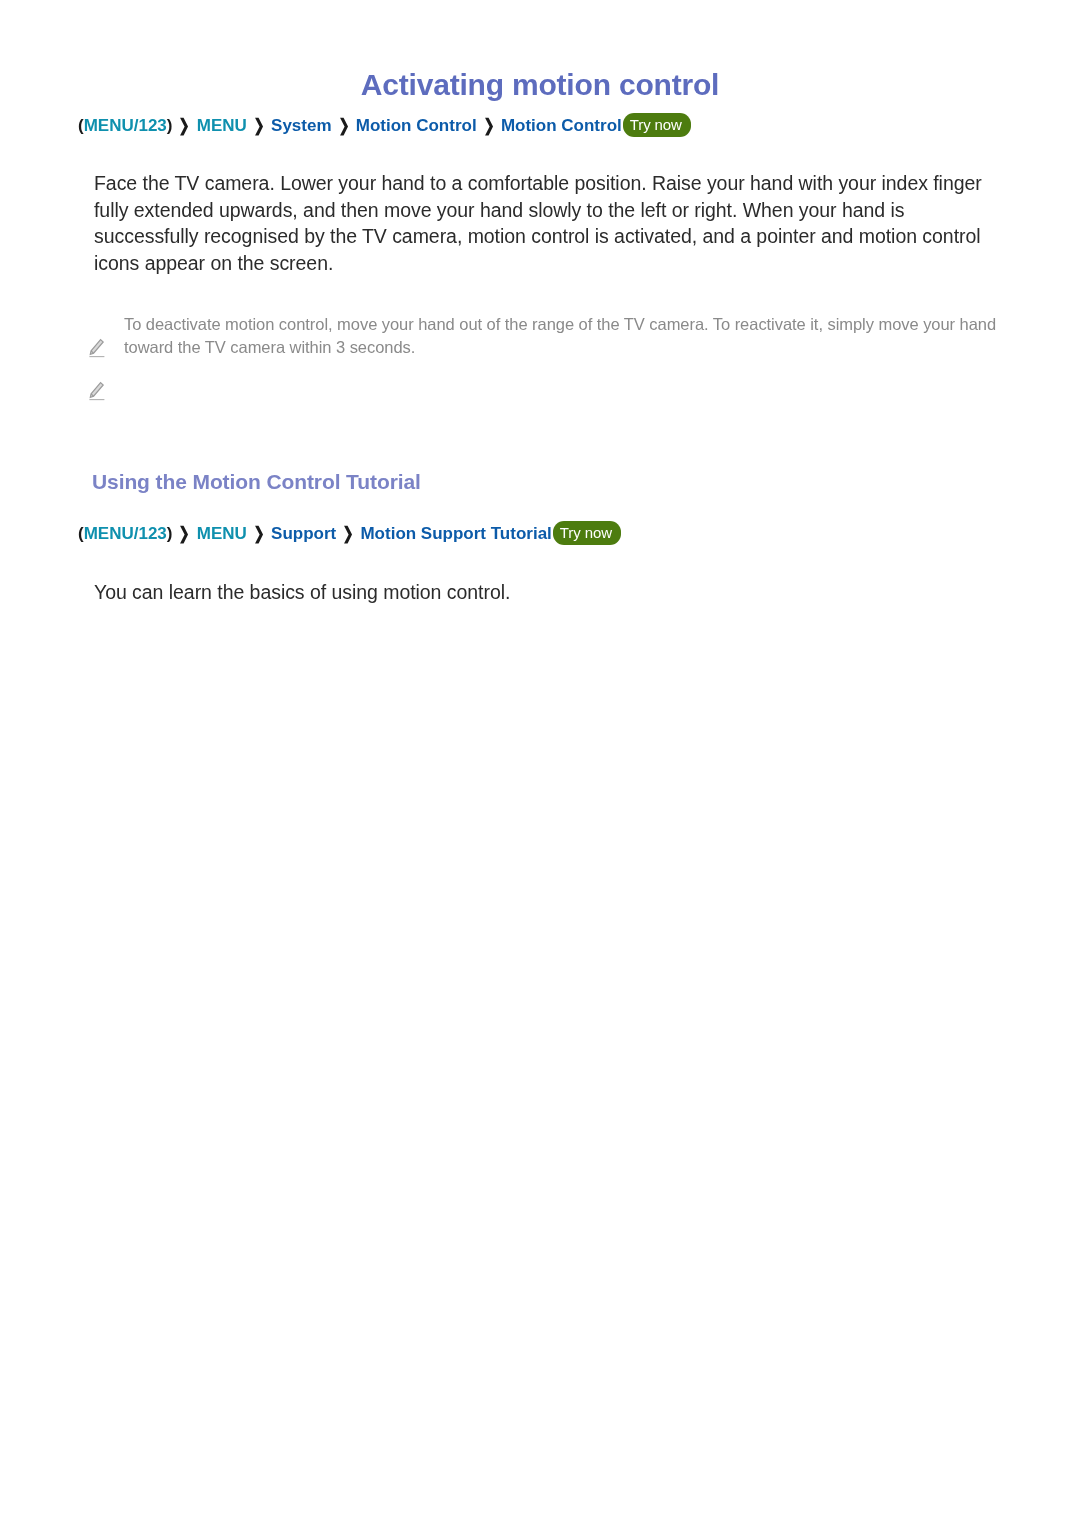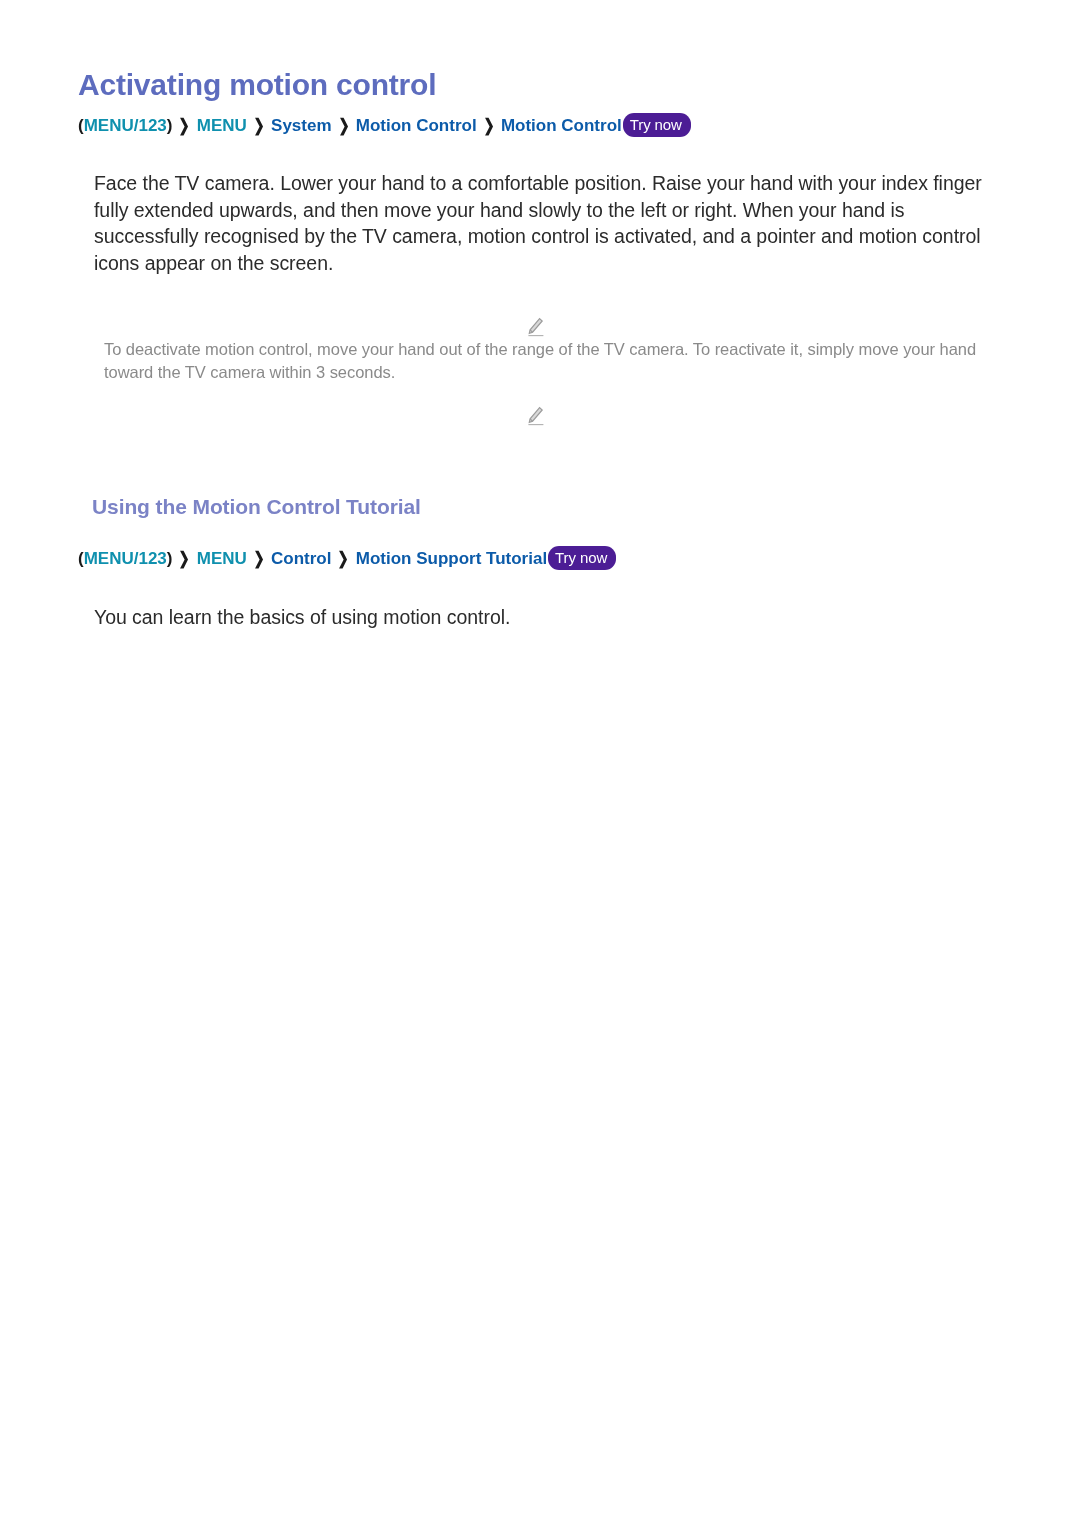--- a/index.html
+++ b/index.html
@@ -26,20 +26,21 @@
 
   
   .page-title {
     margin: 0;
     padding-top: 66px;
     font-size: 30px;
     font-weight: bold;
     line-height: 38px;
     letter-spacing: -0.2px;
     color: #5d6cbe;
+    text-align: center;
   }
 
   .section-title {
     margin: 14px;
     padding-top: 52px;
     font-size: 21px;
     font-weight: bold;
     line-height: 28px;
     letter-spacing: -0.1px;
     color: #7b83c6;
@@ -72,21 +73,21 @@
   .bc-sep {
     display: inline-block;
     color: #1a1a1a;
     font-weight: bold;
     font-size: 17px;
     padding: 0 5px;
     transform: scaleX(0.78);
   }
   .try-now {
     display: inline-block;
-    background: #4c1d95;
+    background: #4d7c0f;
     color: #ffffff;
     font-size: 15px;
     font-weight: normal;
     line-height: 21px;
     border-radius: 11px;
     padding: 1px 9px 2px 7px;
     margin-left: 1px;
     position: relative;
     top: -1px;
     letter-spacing: -0.1px;
@@ -105,24 +106,23 @@
   .body-text.tail {
     padding-top: 17px;
   }
 
   
   .notes {
     padding-top: 21px;
   }
   .note {
     display: flex;
-    align-items: center;
+    align-items: flex-end;
     padding-top: 0;
     padding-left: 8px;
-    flex-direction: column;
   }
   .note + .note {
     padding-top: 18px;
   }
   .note-icon {
     flex: 0 0 auto;
     width: 22px;
     height: 22px;
     margin-top: 3px;
     margin-right: 16px;
@@ -176,18 +176,18 @@
           </g>
         </svg>
       </span>
     </div>
 
   </div>
 
   <h2 class="section-title">Using the Motion Control Tutorial</h2>
 
   <div class="breadcrumb second">
-    <span class="bc-paren">(</span><span class="bc-teal">MENU/123</span><span class="bc-paren">)</span><span class="bc-sep">❯</span><span class="bc-teal">MENU</span><span class="bc-sep">❯</span><span class="bc-blue">Control</span><span class="bc-sep">❯</span><span class="bc-blue">Motion Support Tutorial</span><span class="try-now">Try now</span>
+    <span class="bc-paren">(</span><span class="bc-teal">MENU/123</span><span class="bc-paren">)</span><span class="bc-sep">❯</span><span class="bc-teal">MENU</span><span class="bc-sep">❯</span><span class="bc-blue">Support</span><span class="bc-sep">❯</span><span class="bc-blue">Motion Support Tutorial</span><span class="try-now">Try now</span>
   </div>
 
   <p class="body-text tail">You can learn the basics of using motion control.</p>
 
 </div>
 
 </body></html>

